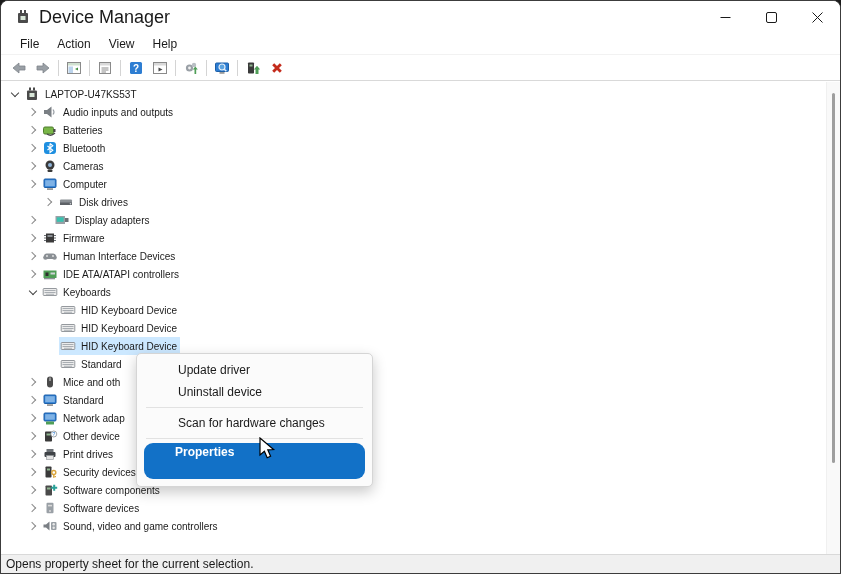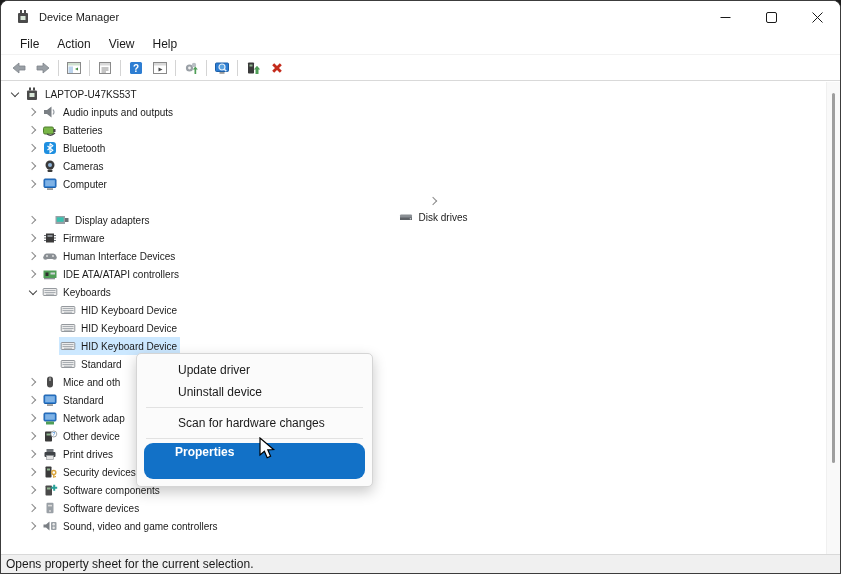--- a/index.html
+++ b/index.html
@@ -2,21 +2,21 @@
 <html><head>
 <meta charset="utf-8">
 <style>
   html,body{margin:0;padding:0;background:#1b1b1b;font-family:"Liberation Sans",sans-serif;}
   *{box-sizing:border-box;}
   .window{position:relative;width:841px;height:574px;background:#fff;border:1px solid #3c3c3c;
           border-radius:8px 8px 0 0;overflow:hidden;font-size:12px;color:#1a1a1a;}
   
   .titlebar{height:32px;display:flex;align-items:center;position:relative;background:#fff;}
   .titlebar .appicon{margin:0 8px 0 14px;width:16px;height:16px;}
-  .title-text{font-size:11px;}
+  .title-text{font-size:18px;}
   .win-controls{position:absolute;right:0;top:0;height:32px;display:flex;}
   .win-btn{width:46px;height:32px;display:flex;align-items:center;justify-content:center;cursor:default;}
   
   .menubar{height:22px;display:flex;align-items:center;padding-left:10px;border-bottom:1px solid #f2f2f2;}
   .menu-item{padding:2px 9px;border-radius:3px;}
   
   .toolbar{height:26px;display:flex;align-items:center;padding-left:6px;border-bottom:1px solid #d9d9d9;}
   .tb-btn{width:24px;height:22px;display:flex;align-items:center;justify-content:center;border-radius:3px;}
   .tb-sep{width:1px;height:16px;background:#d4d4d4;margin:0 3px;}
   
@@ -234,21 +234,21 @@
         </span>
         <span class="row-content">
           <svg class="ticon" width="16" height="16" viewBox="0 0 16 16">
             <rect x="2" y="3" width="12" height="8.5" rx="1" fill="#2d7dd2" stroke="#1c5fa8"></rect>
             <rect x="3.2" y="4.2" width="9.6" height="6" fill="#7fb2e5"></rect>
             <rect x="5" y="12.2" width="6" height="1.8" fill="#9a9a9a"></rect>
           </svg>
           <span class="tlabel">Computer</span>
         </span>
       </div>
-      <div class="row" style="padding-left: 40px; flex-direction: column;">
+      <div class="row" style="padding-left: 40px;">
         <span class="chevbox">
           <span class="chev collapsed"></span>
         </span>
         <span class="row-content">
           <svg class="ticon" width="16" height="16" viewBox="0 0 16 16">
             <rect x="2" y="5.5" width="12" height="5.5" rx="1" fill="#8a8f94"></rect>
             <rect x="2" y="8.5" width="12" height="2.5" fill="#5d6166"></rect>
             <circle cx="12.5" cy="9.7" r="0.8" fill="#cfd3d7"></circle>
           </svg>
           <span class="tlabel">Disk drives</span>

